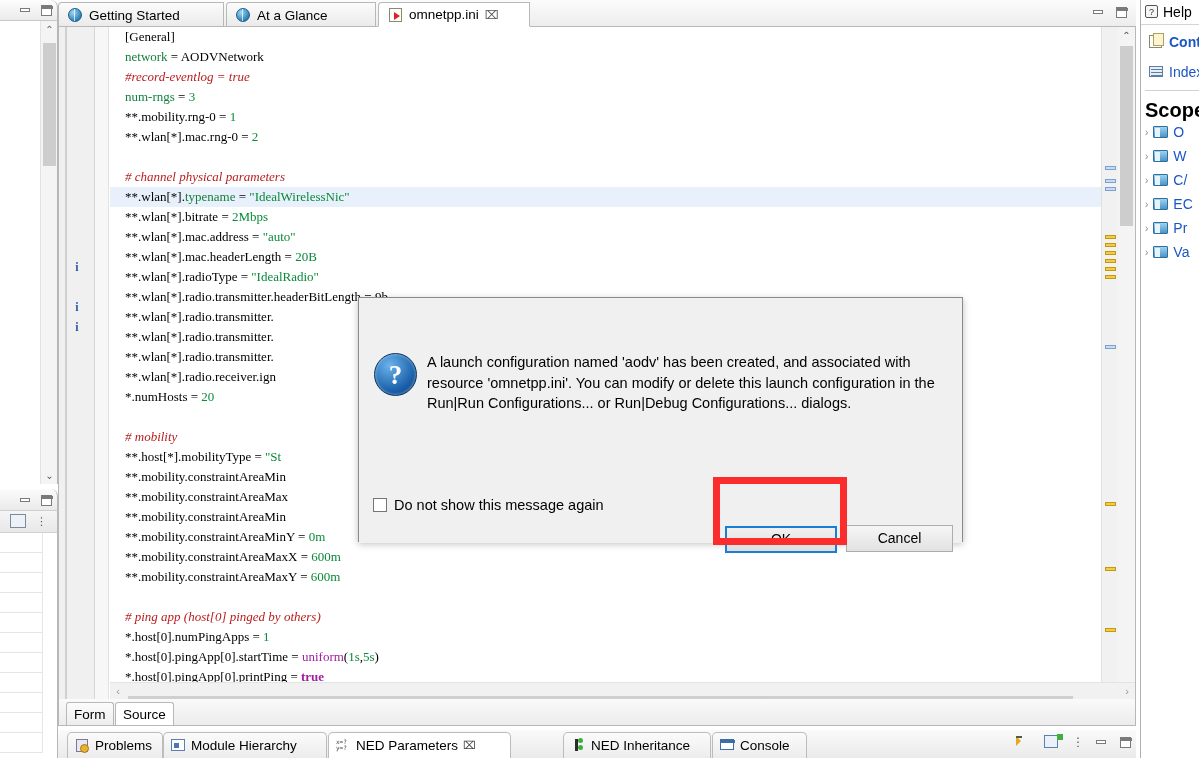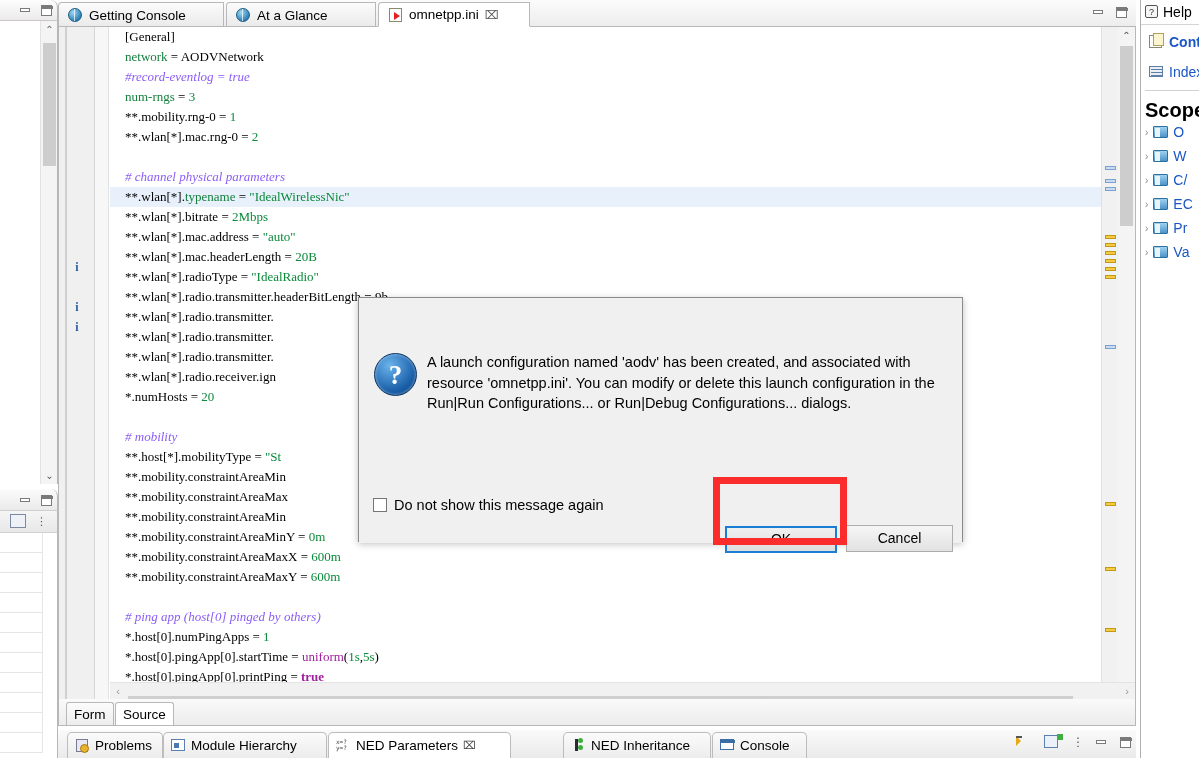--- a/index.html
+++ b/index.html
@@ -199,21 +199,21 @@
     right: 22px; height: 100%;
     overflow: hidden;
     font-family: Liberation Serif, serif;
     font-size: 13px;
     line-height: 20px;
     white-space: pre;
   }
   .cl { position: relative; height: 20px; padding-left: 15px; }
   .cl.hl { background: #e8f0fb; }
   .kw  { color: #15803d; }
-  .cmt { color: #8b5cf6; font-style: italic; }
+  .cmt { color: #b91c1c; font-style: italic; }
   .str { color: #0a8a3a; }
   .num { color: #0a8a3a; }
   .fn  { color: #a020a0; }
   .bool{ color: #a020a0; font-weight: bold; }
   .pl  { color: #000; }
 
   
   #ruler {
     position: absolute; right: 17px; top: 0; width: 17px; height: 100%;
     background: #f1f1f1; border-left: 1px solid #e0e0e0;
@@ -537,21 +537,21 @@
     </div>
   </div>
 
   <div id="editor-area">
 
     <div id="tabstrip">
       <div class="etab" style="left:0;width:166px;">
         <span class="tabicon">
             <span class="globe"></span>
           </span>
-        <span class="tablabel">Getting Console</span>
+        <span class="tablabel">Getting Started</span>
       </div>
       <div class="etab" style="left:168px;width:150px;">
         <span class="tabicon">
             <span class="globe"></span>
           </span>
         <span class="tablabel">At a Glance</span>
       </div>
       <div class="etab active" style="left:320px;width:152px;">
         <span class="tabicon">
             <span class="inifile"></span>

